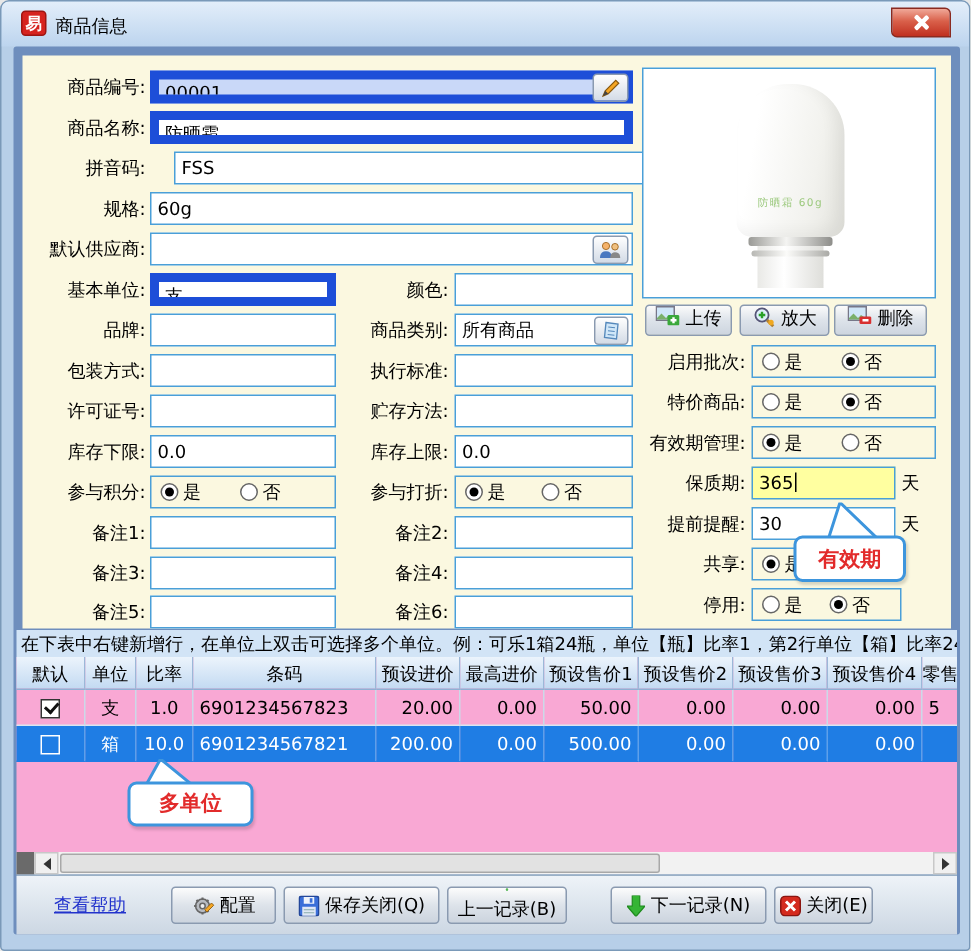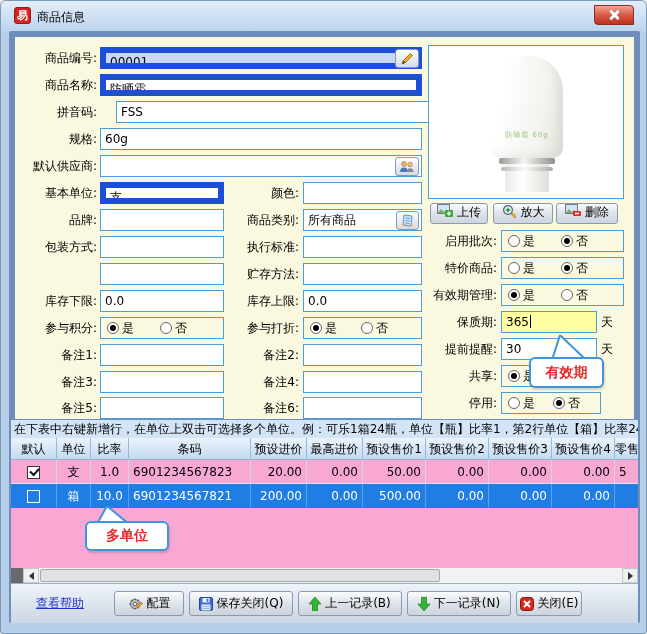--- a/index.html
+++ b/index.html
@@ -156,20 +156,21 @@
         <path d="M3 1 L11 2 L10 12 L2 11 Z" fill="#cfe6f8" stroke="#5588bb" stroke-width="0.9"></path>
         <path d="M4.5 4 L9 4.5 M4.3 6.5 L8.8 7 M4.1 9 L8.6 9.5" stroke="#5588bb" stroke-width="0.8"></path>
       </svg>
   </div>
 
   <div class="lbl" style="left:10px;top:235px;width:86px;">包装方式:</div>
   <div class="fld" style="left:99px;top:235px;width:124px;"><span></span></div>
   <div class="lbl" style="left:222px;top:235px;width:76px;">执行标准:</div>
   <div class="fld" style="left:302px;top:235px;width:119px;"><span></span></div>
 
+  <div class="lbl" style="left:10px;top:262px;width:86px;">许可证号:</div>
   <div class="fld" style="left:99px;top:262px;width:124px;"><span></span></div>
   <div class="lbl" style="left:222px;top:262px;width:76px;">贮存方法:</div>
   <div class="fld" style="left:302px;top:262px;width:119px;"><span></span></div>
 
   <div class="lbl" style="left:10px;top:289px;width:86px;">库存下限:</div>
   <div class="fld" style="left:99px;top:289px;width:124px;"><span>0.0</span></div>
   <div class="lbl" style="left:222px;top:289px;width:76px;">库存上限:</div>
   <div class="fld" style="left:302px;top:289px;width:119px;"><span>0.0</span></div>
 
   <div class="lbl" style="left:10px;top:316px;width:86px;">参与积分:</div>
@@ -365,21 +366,21 @@
     <div class="fbtn" style="left:178px;width:104px;">
       <svg width="14" height="14" viewBox="0 0 14 14">
           <rect x="0.5" y="0.5" width="13" height="13" rx="1.5" fill="#3a6fd8" stroke="#23479a"></rect>
           <rect x="3.5" y="1" width="7" height="4.5" fill="#eef3fb"></rect>
           <rect x="7.5" y="1.8" width="1.8" height="3" fill="#3a6fd8"></rect>
           <rect x="2.5" y="7.5" width="9" height="6" fill="#dfe8f6"></rect>
           <path d="M3.5 9.5 H10.5 M3.5 11.5 H10.5" stroke="#8aa" stroke-width="0.8"></path>
         </svg>
       <span>保存关闭(Q)</span>
     </div>
-    <div class="fbtn" style="left:287px;width:104px;">
+    <div class="fbtn" style="left:287px;width:80px;flex-direction:column;">
       <svg width="12" height="14" viewBox="0 0 12 14">
           <path d="M6 0 L12 7 H8.5 V14 H3.5 V7 H0 Z" fill="#35b535" stroke="#1e8a1e" stroke-width="0.8"></path>
         </svg>
       <span>上一记录(B)</span>
     </div>
     <div class="fbtn" style="left:505px;width:66px;">
       <svg width="14" height="14" viewBox="0 0 14 14">
           <rect x="0.5" y="0.5" width="13" height="13" rx="3" fill="#d42a1e" stroke="#8a1510"></rect>
           <path d="M4 4 L10 10 M10 4 L4 10" stroke="#fff" stroke-width="2"></path>
         </svg>

